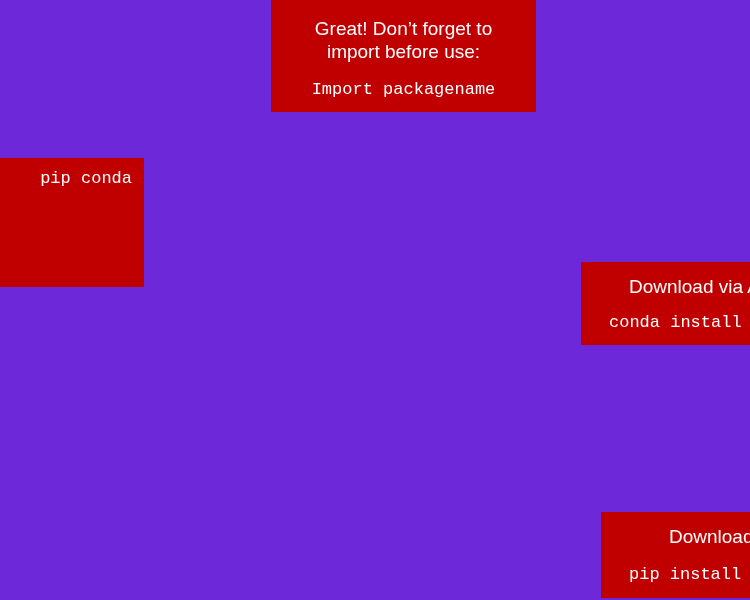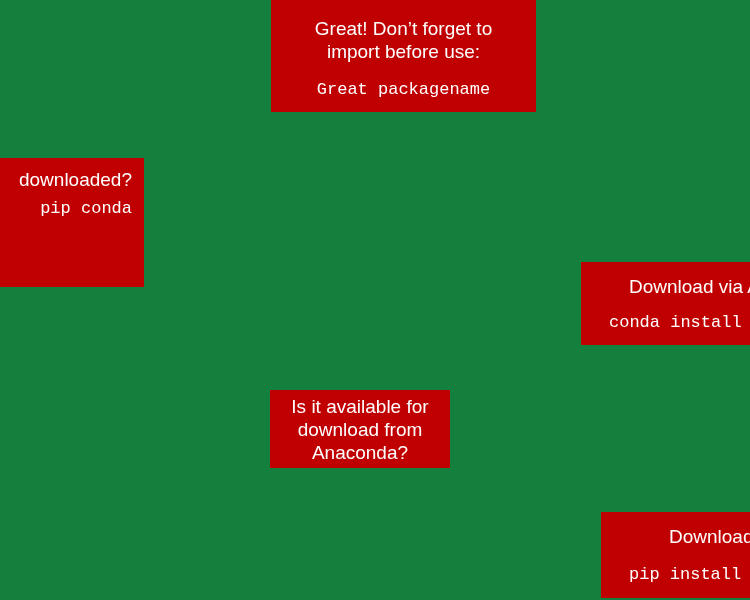--- a/index.html
+++ b/index.html
@@ -4,21 +4,21 @@
 <style>
   html, body {
     margin: 0;
     padding: 0;
     background: #000000;
   }
   #canvas {
     position: relative;
     width: 750px;
     height: 600px;
-    background: #15803d;
+    background: #6d28d9;
     overflow: hidden;
   }
   .node {
     position: absolute;
     background: #c00000;
     color: #ffffff;
     box-sizing: border-box;
     display: flex;
     flex-direction: column;
     align-items: center;
@@ -101,33 +101,27 @@
   #node-pip .node-code { margin-left: 16px; }
 </style>
 </head>
 <body>
 
 <div id="canvas">
 
   <div class="node" id="node-import">
     <div class="node-title">Great! Don’t forget to
 import before use:</div>
-    <div class="node-code">Great packagename</div>
+    <div class="node-code">Import packagename</div>
   </div>
 
   <div class="node" id="node-already-downloaded">
-    <div class="node-title">downloaded?</div>
     <div class="node-code">pip conda</div>
   </div>
 
-  <div class="node" id="node-anaconda-question">
-    <div class="node-title">Is it available for
-download from
-Anaconda?</div>
-  </div>
 
   <div class="node" id="node-conda">
     <div class="node-title">Download via A</div>
     <div class="node-code">conda install p</div>
   </div>
 
   <div class="node" id="node-pip">
     <div class="node-title">Download</div>
     <div class="node-code">pip install p</div>
   </div>

